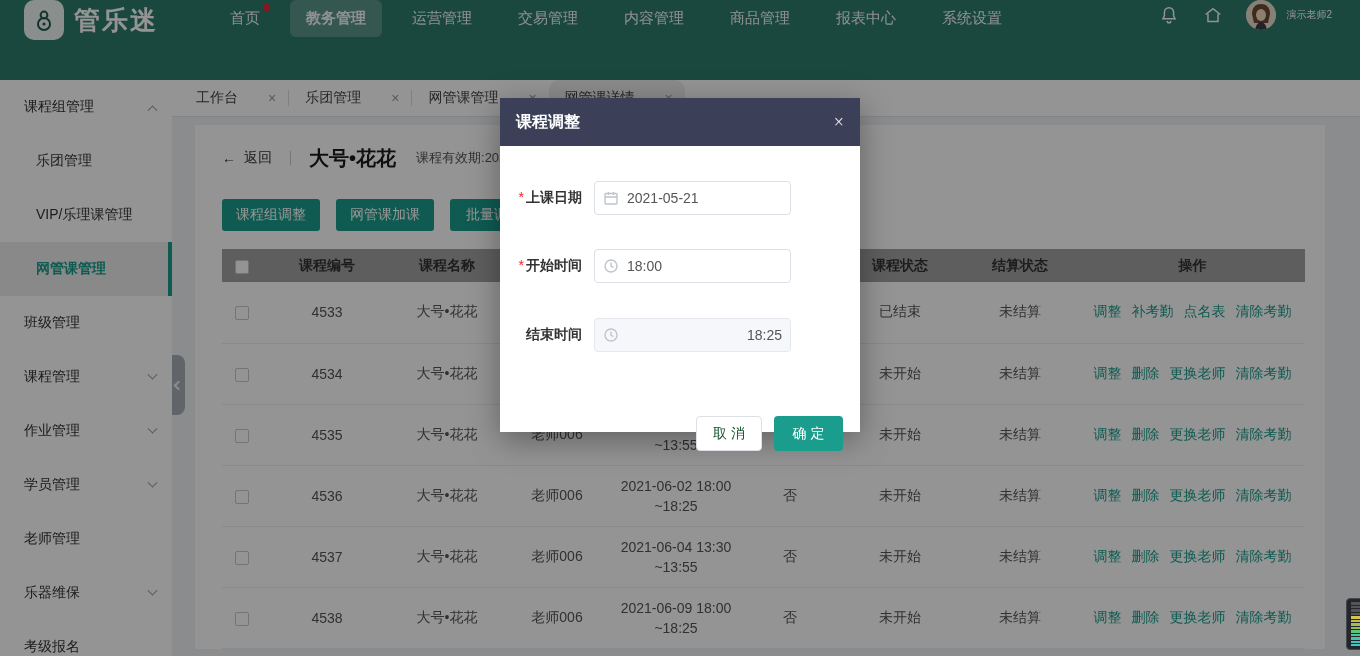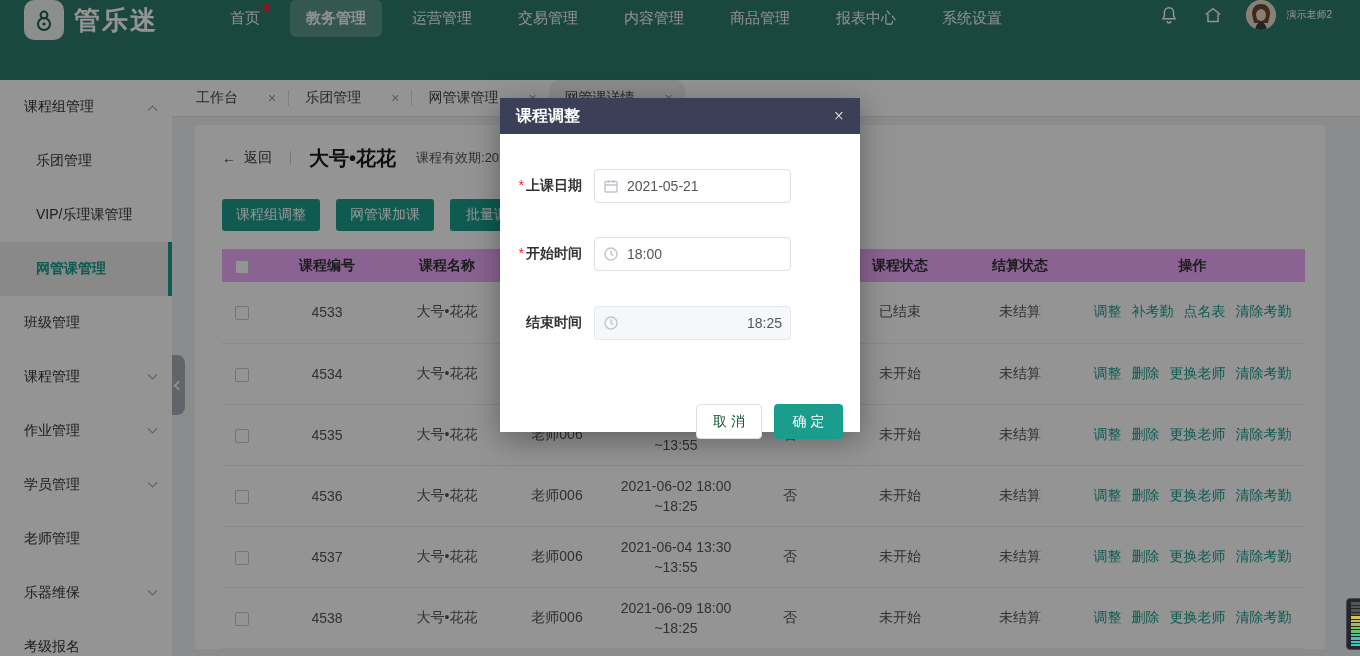--- a/index.html
+++ b/index.html
@@ -63,33 +63,33 @@
   .validity { font-size:13px; color:#555; margin-left:20px; }
   .btn-row { display:flex; gap:16px; margin:8px 0 18px 0; }
   .teal-btn { min-width:88px; height:32px; background:var(--accent); color:#fff; border:none;
               border-radius:3px; font-size:14px; padding:0 14px; cursor:pointer; }
 
   
   table { width:1083px; border-collapse:collapse; table-layout:fixed; font-size:14px; color:#555; }
   col.c-check{width:40px} col.c-id{width:130px} col.c-name{width:110px} col.c-teacher{width:110px}
   col.c-time{width:128px} col.c-leave{width:100px} col.c-status{width:120px} col.c-settle{width:120px}
   col.c-ops{width:225px}
-  thead th { height:33px; background:#f0abfc; font-weight:600; color:#333; text-align:center;
+  thead th { height:33px; background:#a3a3a3; font-weight:600; color:#333; text-align:center;
              white-space:nowrap; }
   tbody td { height:61px; text-align:center; border-bottom:1px solid #ebeef5; }
   td.time { word-break:break-all; line-height:20px; padding:0 6px; }
   .cb { display:inline-block; width:14px; height:14px; border:1px solid #c4c8cc; border-radius:2px;
         background:#fff; cursor:pointer; vertical-align:middle; }
   .ops a { color:var(--accent); text-decoration:none; margin:0 5px; white-space:nowrap; cursor:pointer; }
 
   
   .mask { position:absolute; inset:0; background:rgba(0,0,0,0.42); z-index:50; }
   .modal { position:absolute; left:500px; top:98px; width:360px; height:334px; background:#fff;
            z-index:60; box-shadow:0 8px 30px rgba(0,0,0,0.35); }
-  .modal-header { height:36px; background:var(--modalHeader); color:#fff; display:flex;
+  .modal-header { height:48px; background:var(--modalHeader); color:#fff; display:flex;
            align-items:center; padding:0 16px;font-family:Liberation Serif, serif; }
   .modal-title { font-size:16px; font-weight:bold; }
   .modal-close { margin-left:auto; font-size:18px; color:#eee; cursor:pointer; }
   .form-row { display:flex; align-items:center; height:47px; }
   .form-row.r1 { margin-top:28px; } .form-row.r2 { margin-top:21px; } .form-row.r3 { margin-top:22px; }
   .form-label { width:74px; margin-left:8px; text-align:right; font-size:14px; color:#333;
                 white-space:nowrap; }
   .req { color:var(--red); margin-right:2px; }
   .input-wrap { position:relative; width:197px; height:34px; margin-left:12px; }
   .input-wrap input { width:100%; height:100%; border:1px solid #dcdfe6; border-radius:4px;

